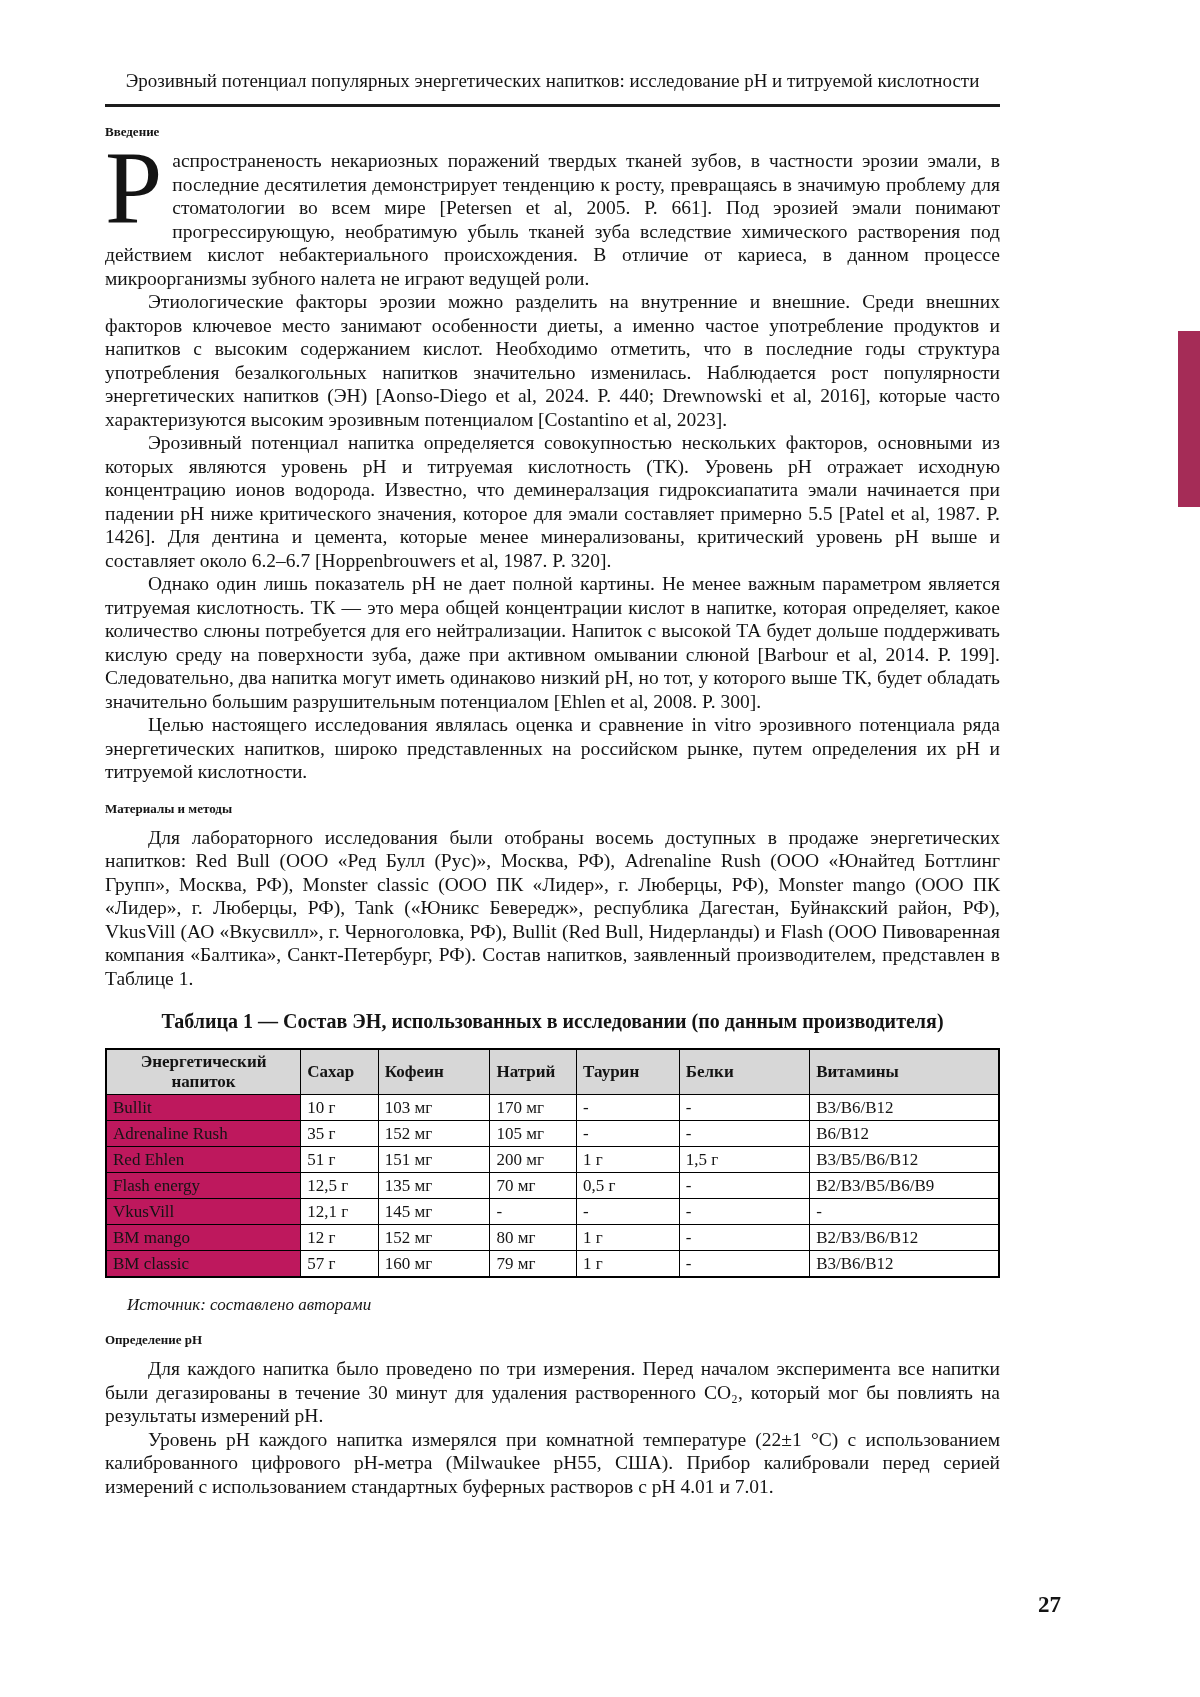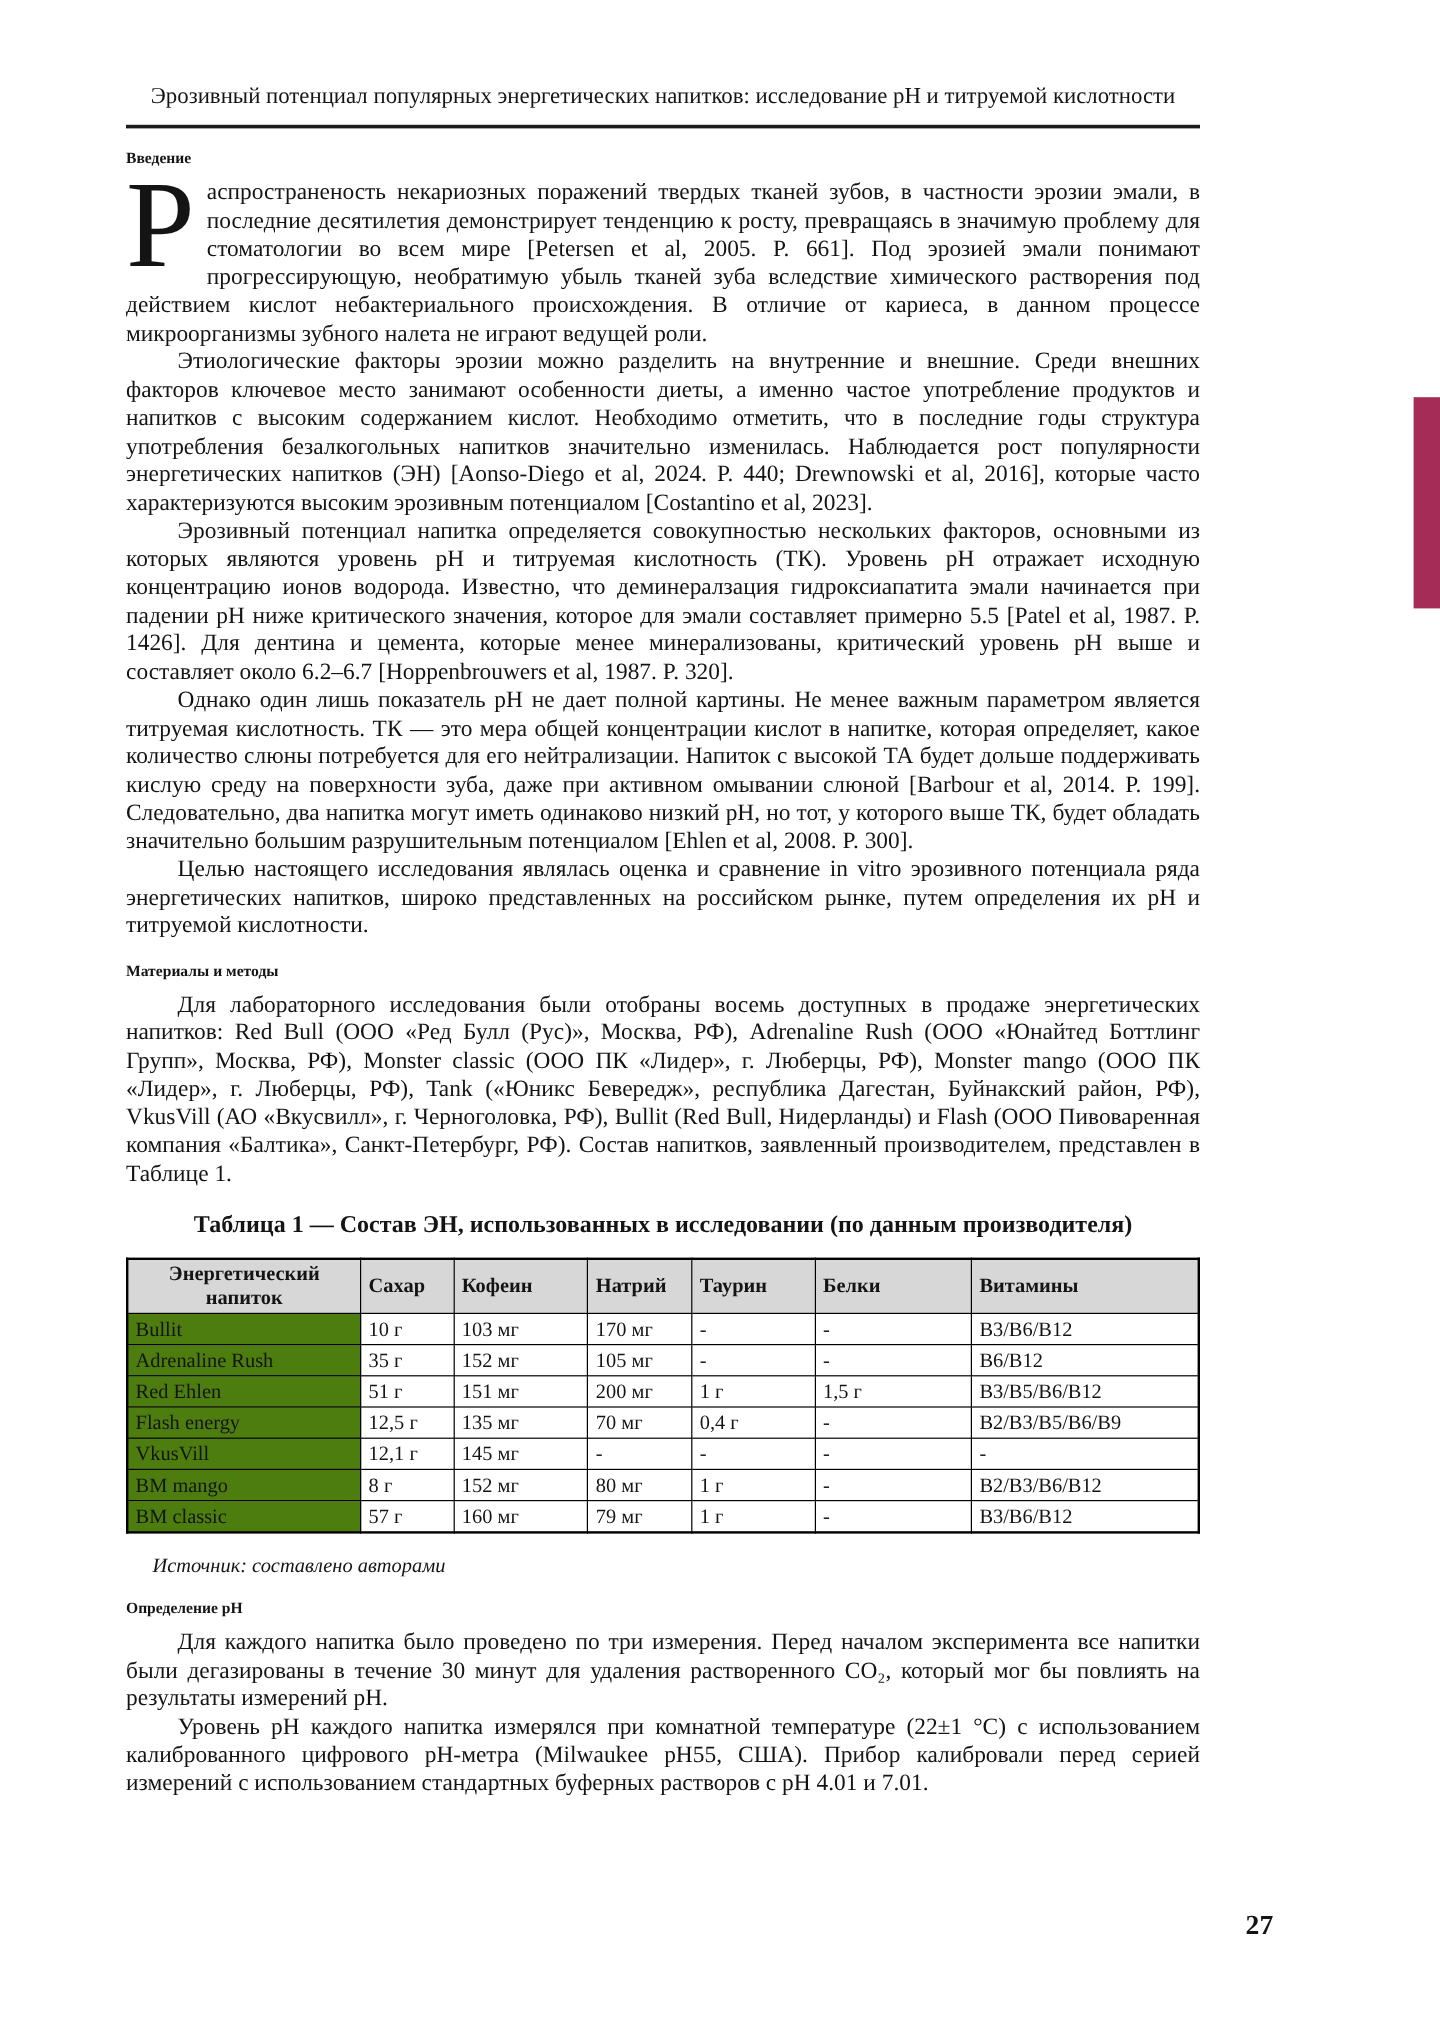--- a/index.html
+++ b/index.html
@@ -16,21 +16,21 @@
   .dropcap {
     float:left; font-size:103px; line-height:78px; height:72px;
     padding:0 10px 0 0; font-weight:400;
   }
   .tbl-caption { font-size:20px; font-weight:bold; text-align:center; margin:20px 0 0 0; }
   table.composition { width:100%; border-collapse:collapse; margin-top:15px; border:2px solid #000; }
   .composition th, .composition td {
     border:1.5px solid #000; font-size:17px; padding:2px 6px; text-align:left; height:21px;
   }
   .composition th { background:#d7d7d7; font-weight:bold; }
-  .composition td.drink { background:#4d7c0f; text-align:left; }
+  .composition td.drink { background:#be185d; text-align:left; }
   .source-note { font-style:italic; font-size:17px; margin:17px 0 0 22px; }
   .page-number { position:absolute; left:1038px; top:1592px; font-size:23px; font-weight:bold; }
   .accent-bar { position:absolute; left:1178px; top:331px; width:22px; height:176px; background:#a52c57; }
 </style>
 </head>
 <body>
 
 <div class="page">
 
   <div class="accent-bar" style="background: rgb(165, 44, 87);"></div>
@@ -101,36 +101,36 @@
             <td>200 мг</td>
             <td>1 г</td>
             <td>1,5 г</td>
             <td>B3/B5/B6/B12</td>
           </tr>
           <tr>
             <td class="drink">Flash energy</td>
             <td>12,5 г</td>
             <td>135 мг</td>
             <td>70 мг</td>
-            <td>0,4 г</td>
+            <td>0,5 г</td>
             <td>-</td>
             <td>B2/B3/B5/B6/B9</td>
           </tr>
           <tr>
             <td class="drink">VkusVill</td>
             <td>12,1 г</td>
             <td>145 мг</td>
             <td>-</td>
             <td>-</td>
             <td>-</td>
             <td>-</td>
           </tr>
           <tr>
             <td class="drink">BM mango</td>
-            <td>8 г</td>
+            <td>12 г</td>
             <td>152 мг</td>
             <td>80 мг</td>
             <td>1 г</td>
             <td>-</td>
             <td>B2/B3/B6/B12</td>
           </tr>
           <tr>
             <td class="drink">BM classic</td>
             <td>57 г</td>
             <td>160 мг</td>

